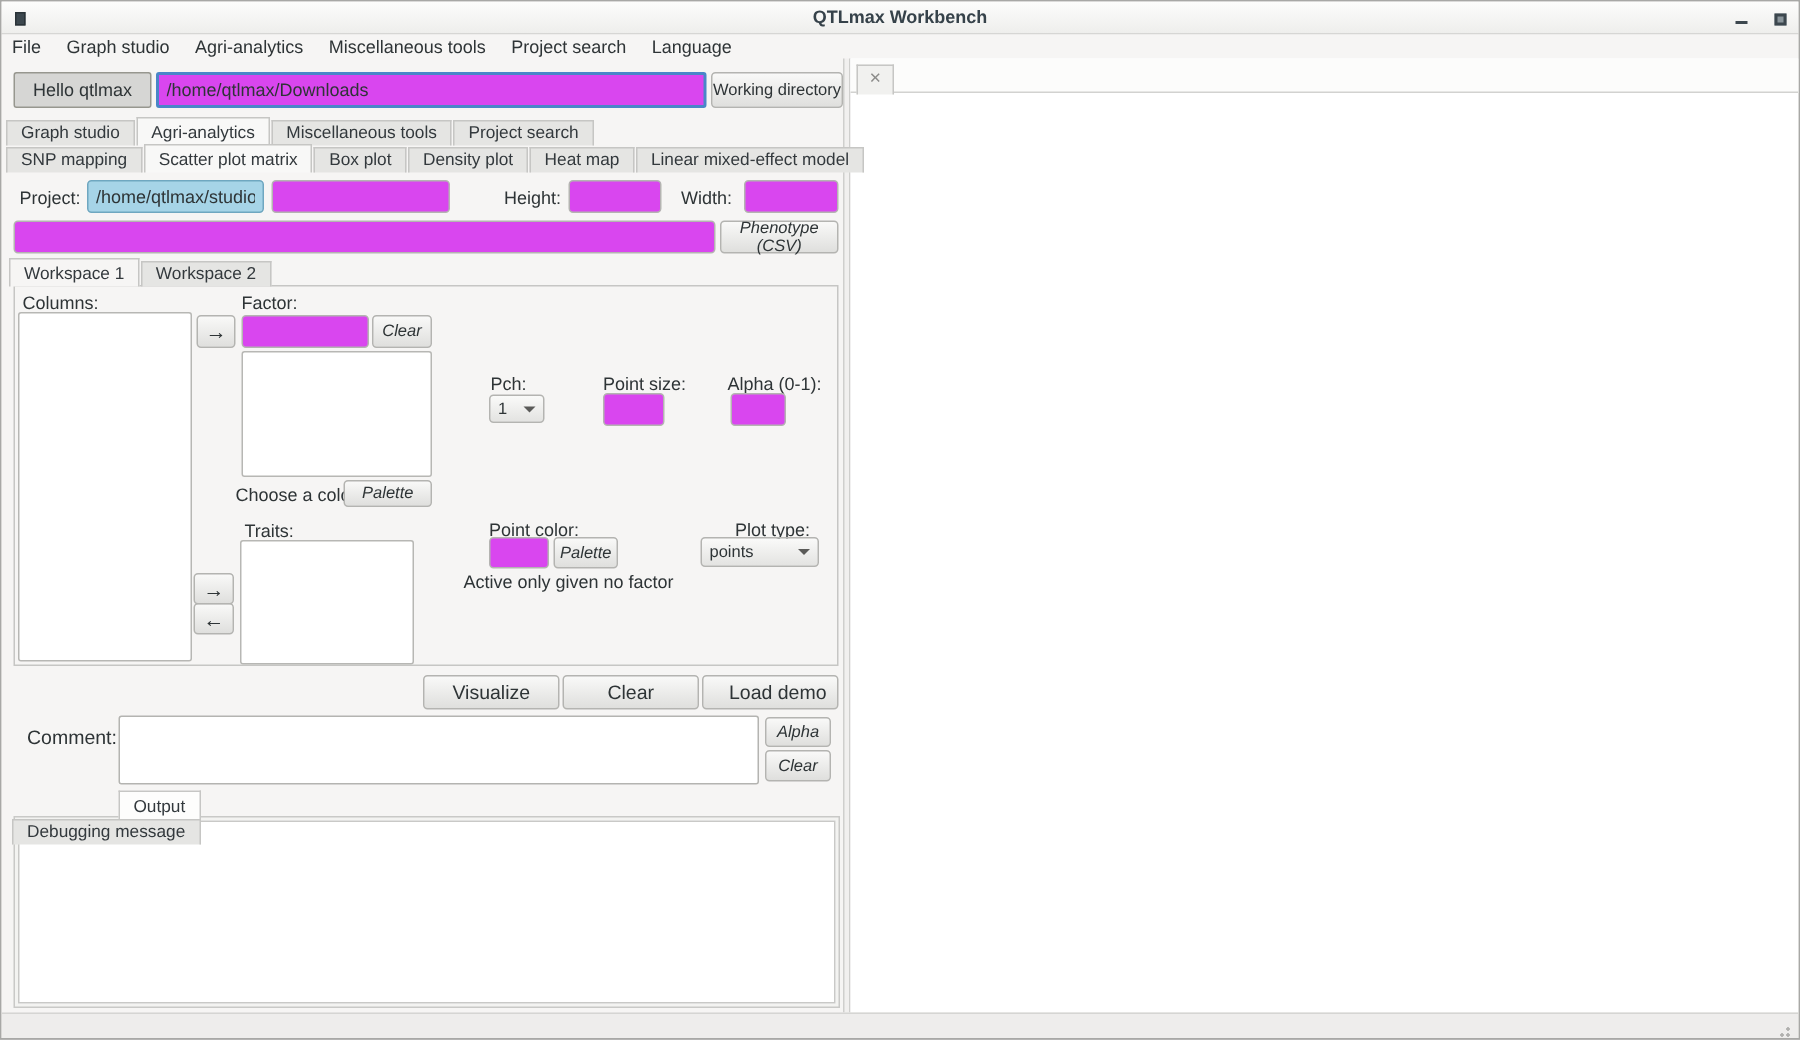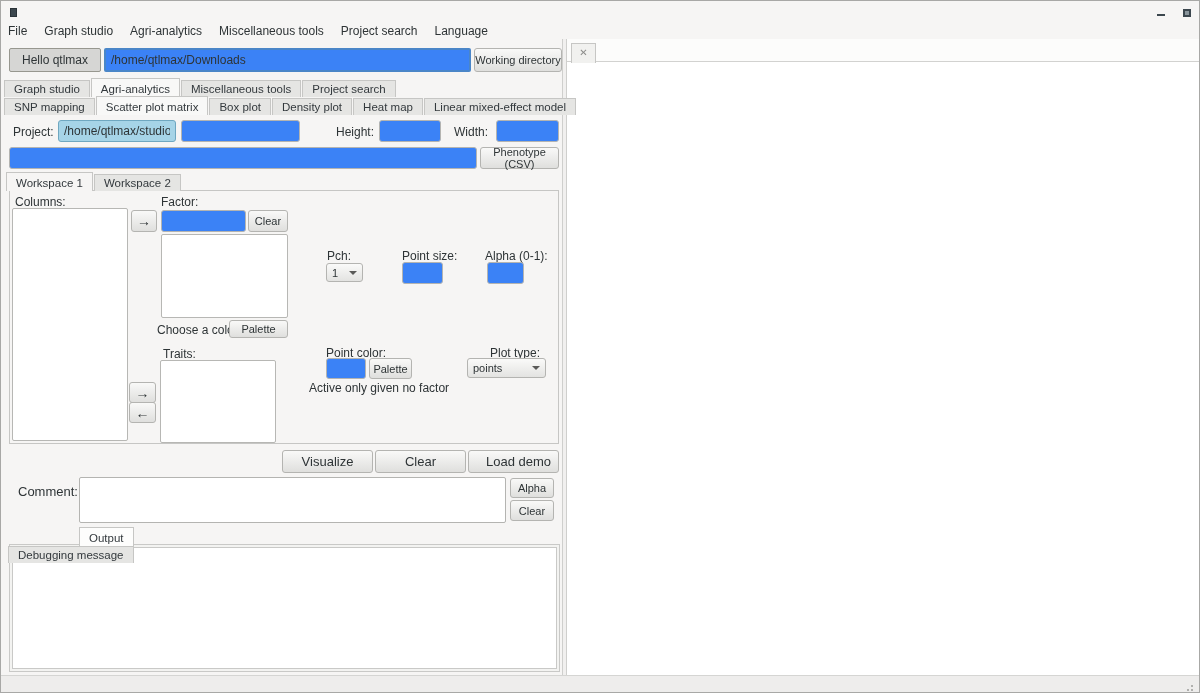--- a/index.html
+++ b/index.html
@@ -26,23 +26,23 @@
   .splitter{left:561px;top:38px;width:5px;height:636px;background:#f1f0ef;
     border-left:1px solid #cfcfcd;border-right:1px solid #cfcfcd;}
   .rightpanel{left:566px;top:38px;width:632px;height:636px;background:#fff;}
   .rp-tabbar{left:566px;top:38px;width:632px;height:23px;background:#fcfcfb;border-bottom:1px solid #d2d2d0;}
   .rp-tab{left:570px;top:42px;width:25px;height:20px;background:#f1f1ef;
     border:1px solid #c6c6c4;border-bottom:none;text-align:center;line-height:18px;
     color:#8c8c8a;font-weight:bold;font-size:10px;z-index:3;}
   
   .btn{background:linear-gradient(#f9f9f8,#dfdfdd);border:1px solid #b4b4b1;border-radius:3px;
     text-align:center;color:#2e3436;font-size:12px;display:flex;align-items:center;justify-content:center;cursor:default;}
-  .btn.small{font-size:11px;}
+  .btn.small{font-size:11px;font-style:italic;}
   .btn.flat{background:#d6d6d4;border:1px solid #97978f;border-radius:2px;}
-  .input{background:#3b82f6;border:1px solid #b4b4b1;border-radius:3px;font-family:inherit;
+  .input{background:#d946ef;border:1px solid #b4b4b1;border-radius:3px;font-family:inherit;
     font-size:12px;color:#2e3436;padding:0 5px;outline:none;}
   .input.focused{border:2px solid #4a86c8;border-radius:2px;}
   .input.blue{background:#a6d4e7;border:1px solid #6fa7c0;}
   .listbox{background:#fff;border:1px solid #b7b7b4;border-radius:2px;}
   .label{position:absolute;font-size:12px;color:#2e3436;white-space:nowrap;}
   .dd{background:linear-gradient(#fafaf9,#e3e3e1);border:1px solid #b4b4b1;border-radius:3px;
     display:flex;align-items:center;padding:0 5px;font-size:11px;color:#2e3436;}
   .dd .caret{margin-left:auto;width:0;height:0;border-left:4px solid transparent;
     border-right:4px solid transparent;border-top:4px solid #5a5a58;}
   .arrowbtn{font-size:14px;font-weight:bold;line-height:1;}
@@ -67,20 +67,23 @@
       radial-gradient(circle at 8px 8px,#b0b0ae 1px,transparent 1.4px),
       radial-gradient(circle at 8px 4px,#b0b0ae 1px,transparent 1.4px),
       radial-gradient(circle at 4px 8px,#b0b0ae 1px,transparent 1.4px);}
   .note{position:absolute;font-size:12px;color:#2e3436;}
 </style>
 </head>
 <body>
 
 <div id="app">
 
+  <div class="abs titlebar">
+    <div class="title">QTLmax Workbench</div>
+  </div>
   <div class="abs winicon"></div>
   <div class="abs minbtn"></div>
   <div class="abs maxbtn"></div>
 
   <div class="abs menubar">
     <span class="menuitem">File</span>
     <span class="menuitem">Graph studio</span>
     <span class="menuitem">Agri-analytics</span>
     <span class="menuitem">Miscellaneous tools</span>
     <span class="menuitem">Project search</span>

